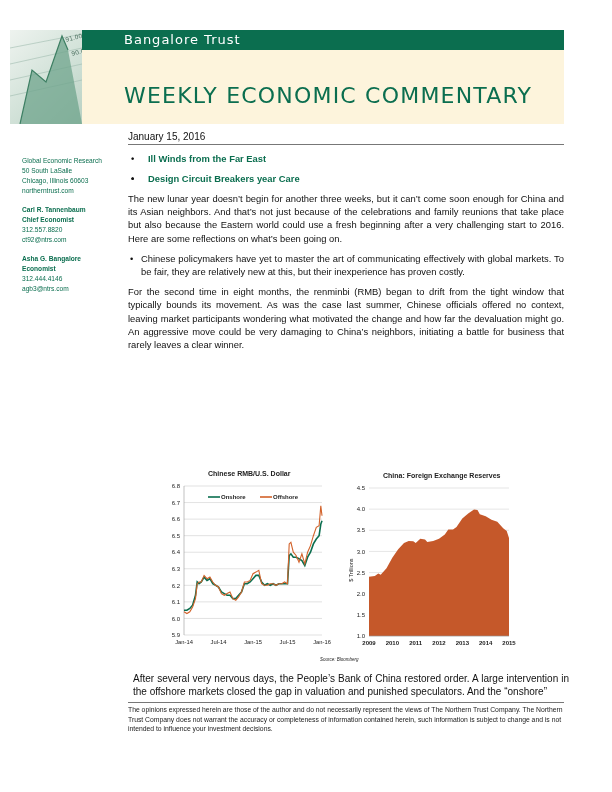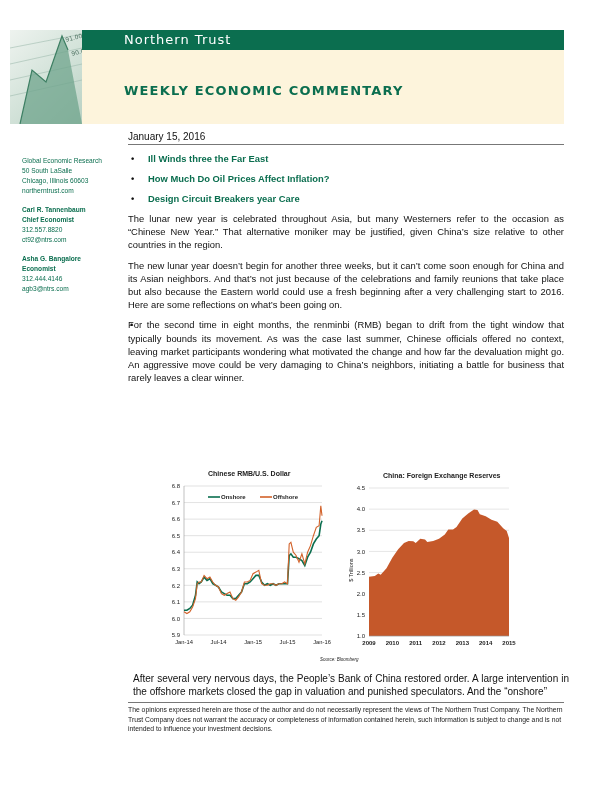--- a/index.html
+++ b/index.html
@@ -3,21 +3,21 @@
 <meta charset="utf-8">
 <style>
   html, body { margin: 0; padding: 0; background: #ffffff; }
   body { width: 612px; height: 792px; position: relative; overflow: hidden; font-family: "Liberation Sans", sans-serif; color: #111; }
 
   
   .logo-img { position: absolute; left: 10px; top: 30px; width: 72px; height: 94px; overflow: hidden; background: linear-gradient(135deg, #eef3ef 0%, #cfe0d6 60%, #b8d0c2 100%); }
   .header-band { position: absolute; left: 82px; top: 30px; width: 482px; height: 94px; background: #fdf4dc; }
   .header-green { position: absolute; left: 82px; top: 30px; width: 482px; height: 20px; background: #0b6e4f; }
   .brand { position: absolute; left: 124px; top: 31px; color: #ffffff; font-family: "DejaVu Sans", sans-serif; font-size: 13px; letter-spacing: 1px; line-height: 18px; }
-  .pub-title { position: absolute; left: 124px; top: 83px; color: #0b6e4f; font-family: "DejaVu Sans", sans-serif; font-weight: bold; font-size: 13px; letter-spacing: 1.2px; }
+  .pub-title { position: absolute; left: 124px; top: 83px; color: #0b6e4f; font-family: "DejaVu Sans", sans-serif; font-weight: normal; font-size: 22px; letter-spacing: 1.2px; }
 
   
   .date { position: absolute; left: 128px; top: 131px; font-size: 10px; color: #111; }
   .date-rule { position: absolute; left: 128px; top: 144px; width: 436px; height: 1px; background: #777; }
 
   
   .sidebar { position: absolute; left: 22px; top: 156px; width: 100px; font-size: 6.6px; line-height: 10px; color: #0b6e4f; }
   .sidebar .block { margin-bottom: 9px; }
   .sidebar .strong { font-weight: bold; }
 
@@ -49,21 +49,21 @@
     <line x1="0" y1="50" x2="72" y2="34" stroke="#9fbcae" stroke-width="0.6"></line>
     <line x1="0" y1="66" x2="72" y2="50" stroke="#9fbcae" stroke-width="0.6"></line>
     <polygon points="10,94 22,40 36,52 52,6 58,20 72,94" fill="#6fa48c" opacity="0.75"></polygon>
     <polyline points="10,94 22,40 36,52 52,6 58,20" fill="none" stroke="#3d7f63" stroke-width="1.2"></polyline>
     <text x="56" y="12" font-size="6" fill="#4a6e5e" font-family="DejaVu Sans, sans-serif" transform="rotate(-15 56 12)">91.00</text>
     <text x="62" y="26" font-size="6" fill="#4a6e5e" font-family="DejaVu Sans, sans-serif" transform="rotate(-15 62 26)">90.0</text>
   </svg>
 </div>
 <div class="header-band"></div>
 <div class="header-green"></div>
-<div class="brand">Northern Trust</div>
+<div class="brand">Bangalore Trust</div>
 <div class="pub-title">WEEKLY ECONOMIC COMMENTARY</div>
 
 <div class="date">January 15, 2016</div>
 <div class="date-rule"></div>
 
 <div class="sidebar">
   <div class="block">
     <div>Global Economic Research</div>
     <div>50 South LaSalle</div>
     <div>Chicago, Illinois 60603</div>
@@ -78,27 +78,26 @@
   <div class="block">
     <div class="strong">Asha G. Bangalore</div>
     <div class="strong">Economist</div>
     <div>312.444.4146</div>
     <div>agb3@ntrs.com</div>
   </div>
 </div>
 
 <div class="main">
   <ul class="toc">
-    <li><span class="dot">•</span><span>Ill Winds three the Far East</span></li>
-    <li><span class="dot">•</span><span>How Much Do Oil Prices Affect Inflation?</span></li>
+    <li><span class="dot">•</span><span>Ill Winds from the Far East</span></li>
+    <li><span class="dot">•</span></li>
     <li><span class="dot">•</span><span>Design Circuit Breakers year Care</span></li>
   </ul>
-  <p>The lunar new year is celebrated throughout Asia, but many Westerners refer to the occasion as “Chinese New Year.”  That alternative moniker may be justified, given China’s size relative to other countries in the region.</p>
   <p>The new lunar year doesn’t begin for another three weeks, but it can’t come soon enough for China and its Asian neighbors. And that’s not just because of the celebrations and family reunions that take place but also because the Eastern world could use a fresh beginning after a very challenging start to 2016. Here are some reflections on what’s been going on.</p>
-  <div class="bullet"><span class="dot">•</span></div>
+  <div class="bullet"><span class="dot">•</span><span>Chinese policymakers have yet to master the art of communicating effectively with global markets. To be fair, they are relatively new at this, but their inexperience has proven costly.</span></div>
   <p>For the second time in eight months, the renminbi (RMB) began to drift from the tight window that typically bounds its movement. As was the case last summer, Chinese officials offered no context, leaving market participants wondering what motivated the change and how far the devaluation might go. An aggressive move could be very damaging to China’s neighbors, initiating a battle for business that rarely leaves a clear winner.</p>
 </div>
 
 <div class="chart-title" style="left:208px; top:470px;">Chinese RMB/U.S. Dollar</div>
 <svg id="chart1" class="chart-wrap" style="left:160px; top:480px;" width="175" height="178">
     <line x1="24" x2="162" y1="155" y2="155" stroke="#cfcfcf" stroke-width="0.6"></line>
     <text x="20" y="157.2" font-size="6" text-anchor="end" fill="#222" font-family="Liberation Sans, sans-serif">5.9</text>
     <line x1="24" x2="162" y1="138.44444444444449" y2="138.44444444444449" stroke="#cfcfcf" stroke-width="0.6"></line>
     <text x="20" y="140.64444444444447" font-size="6" text-anchor="end" fill="#222" font-family="Liberation Sans, sans-serif">6.0</text>
     <line x1="24" x2="162" y1="121.88888888888899" y2="121.88888888888899" stroke="#cfcfcf" stroke-width="0.6"></line>

